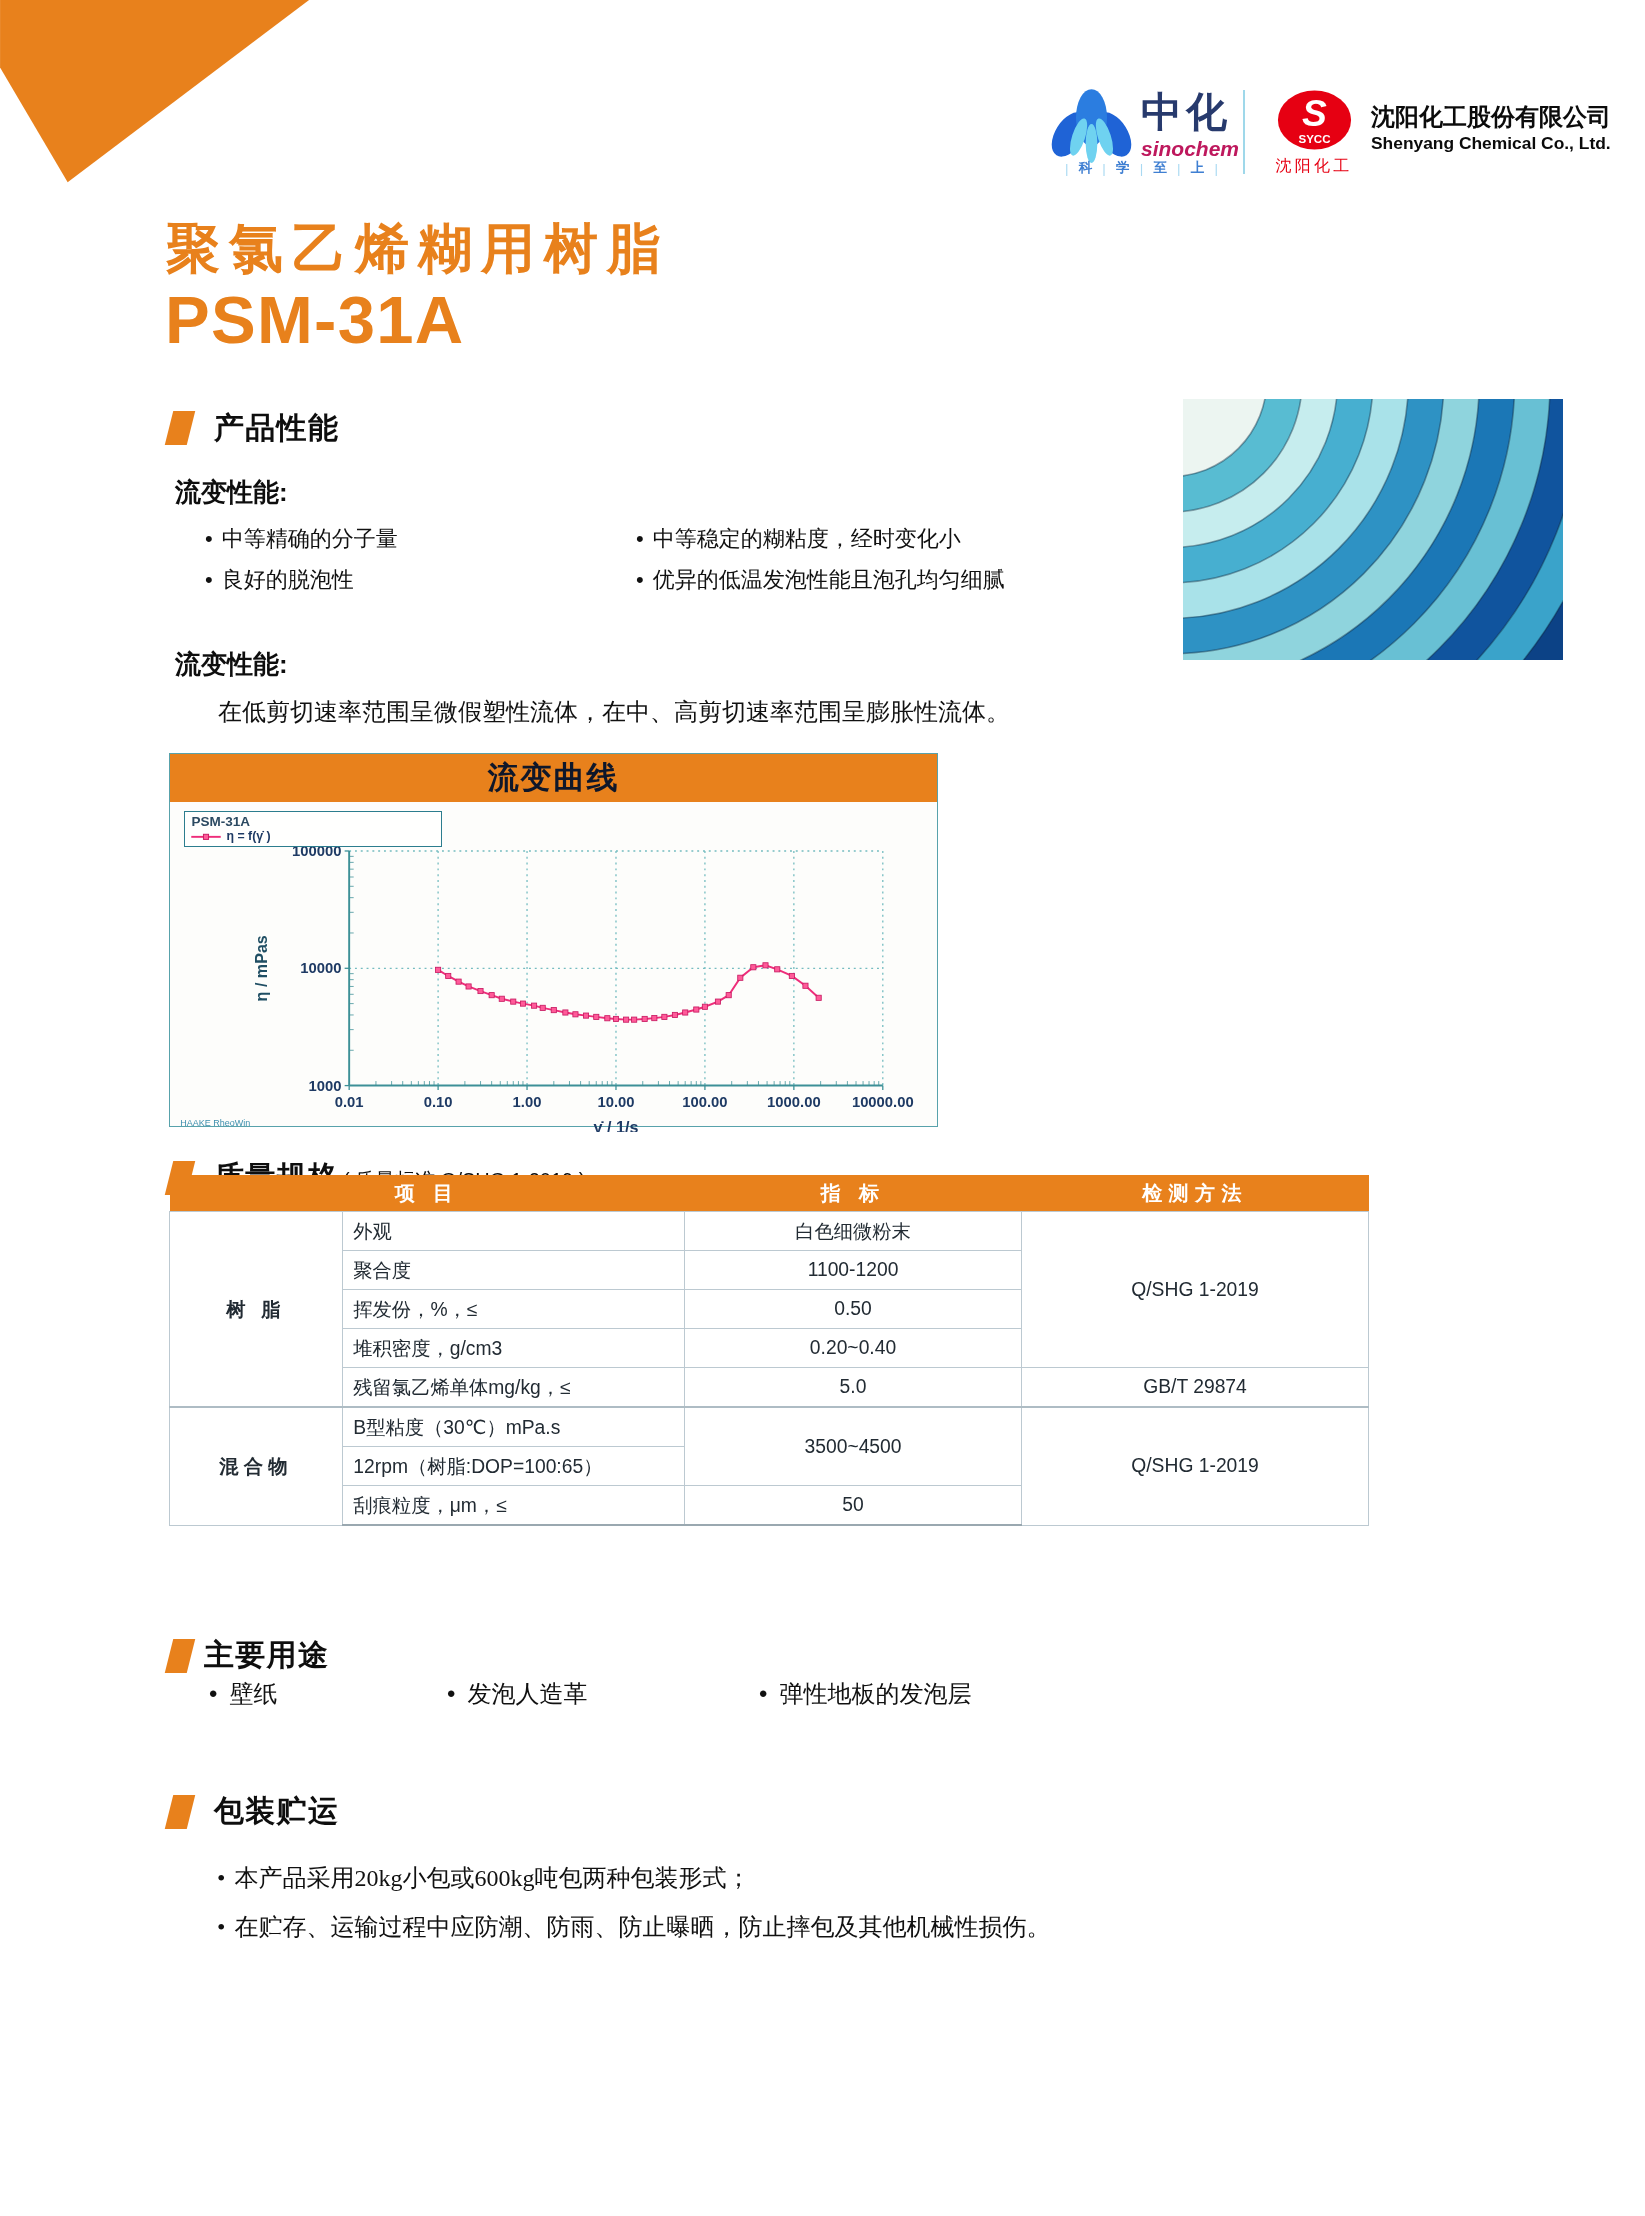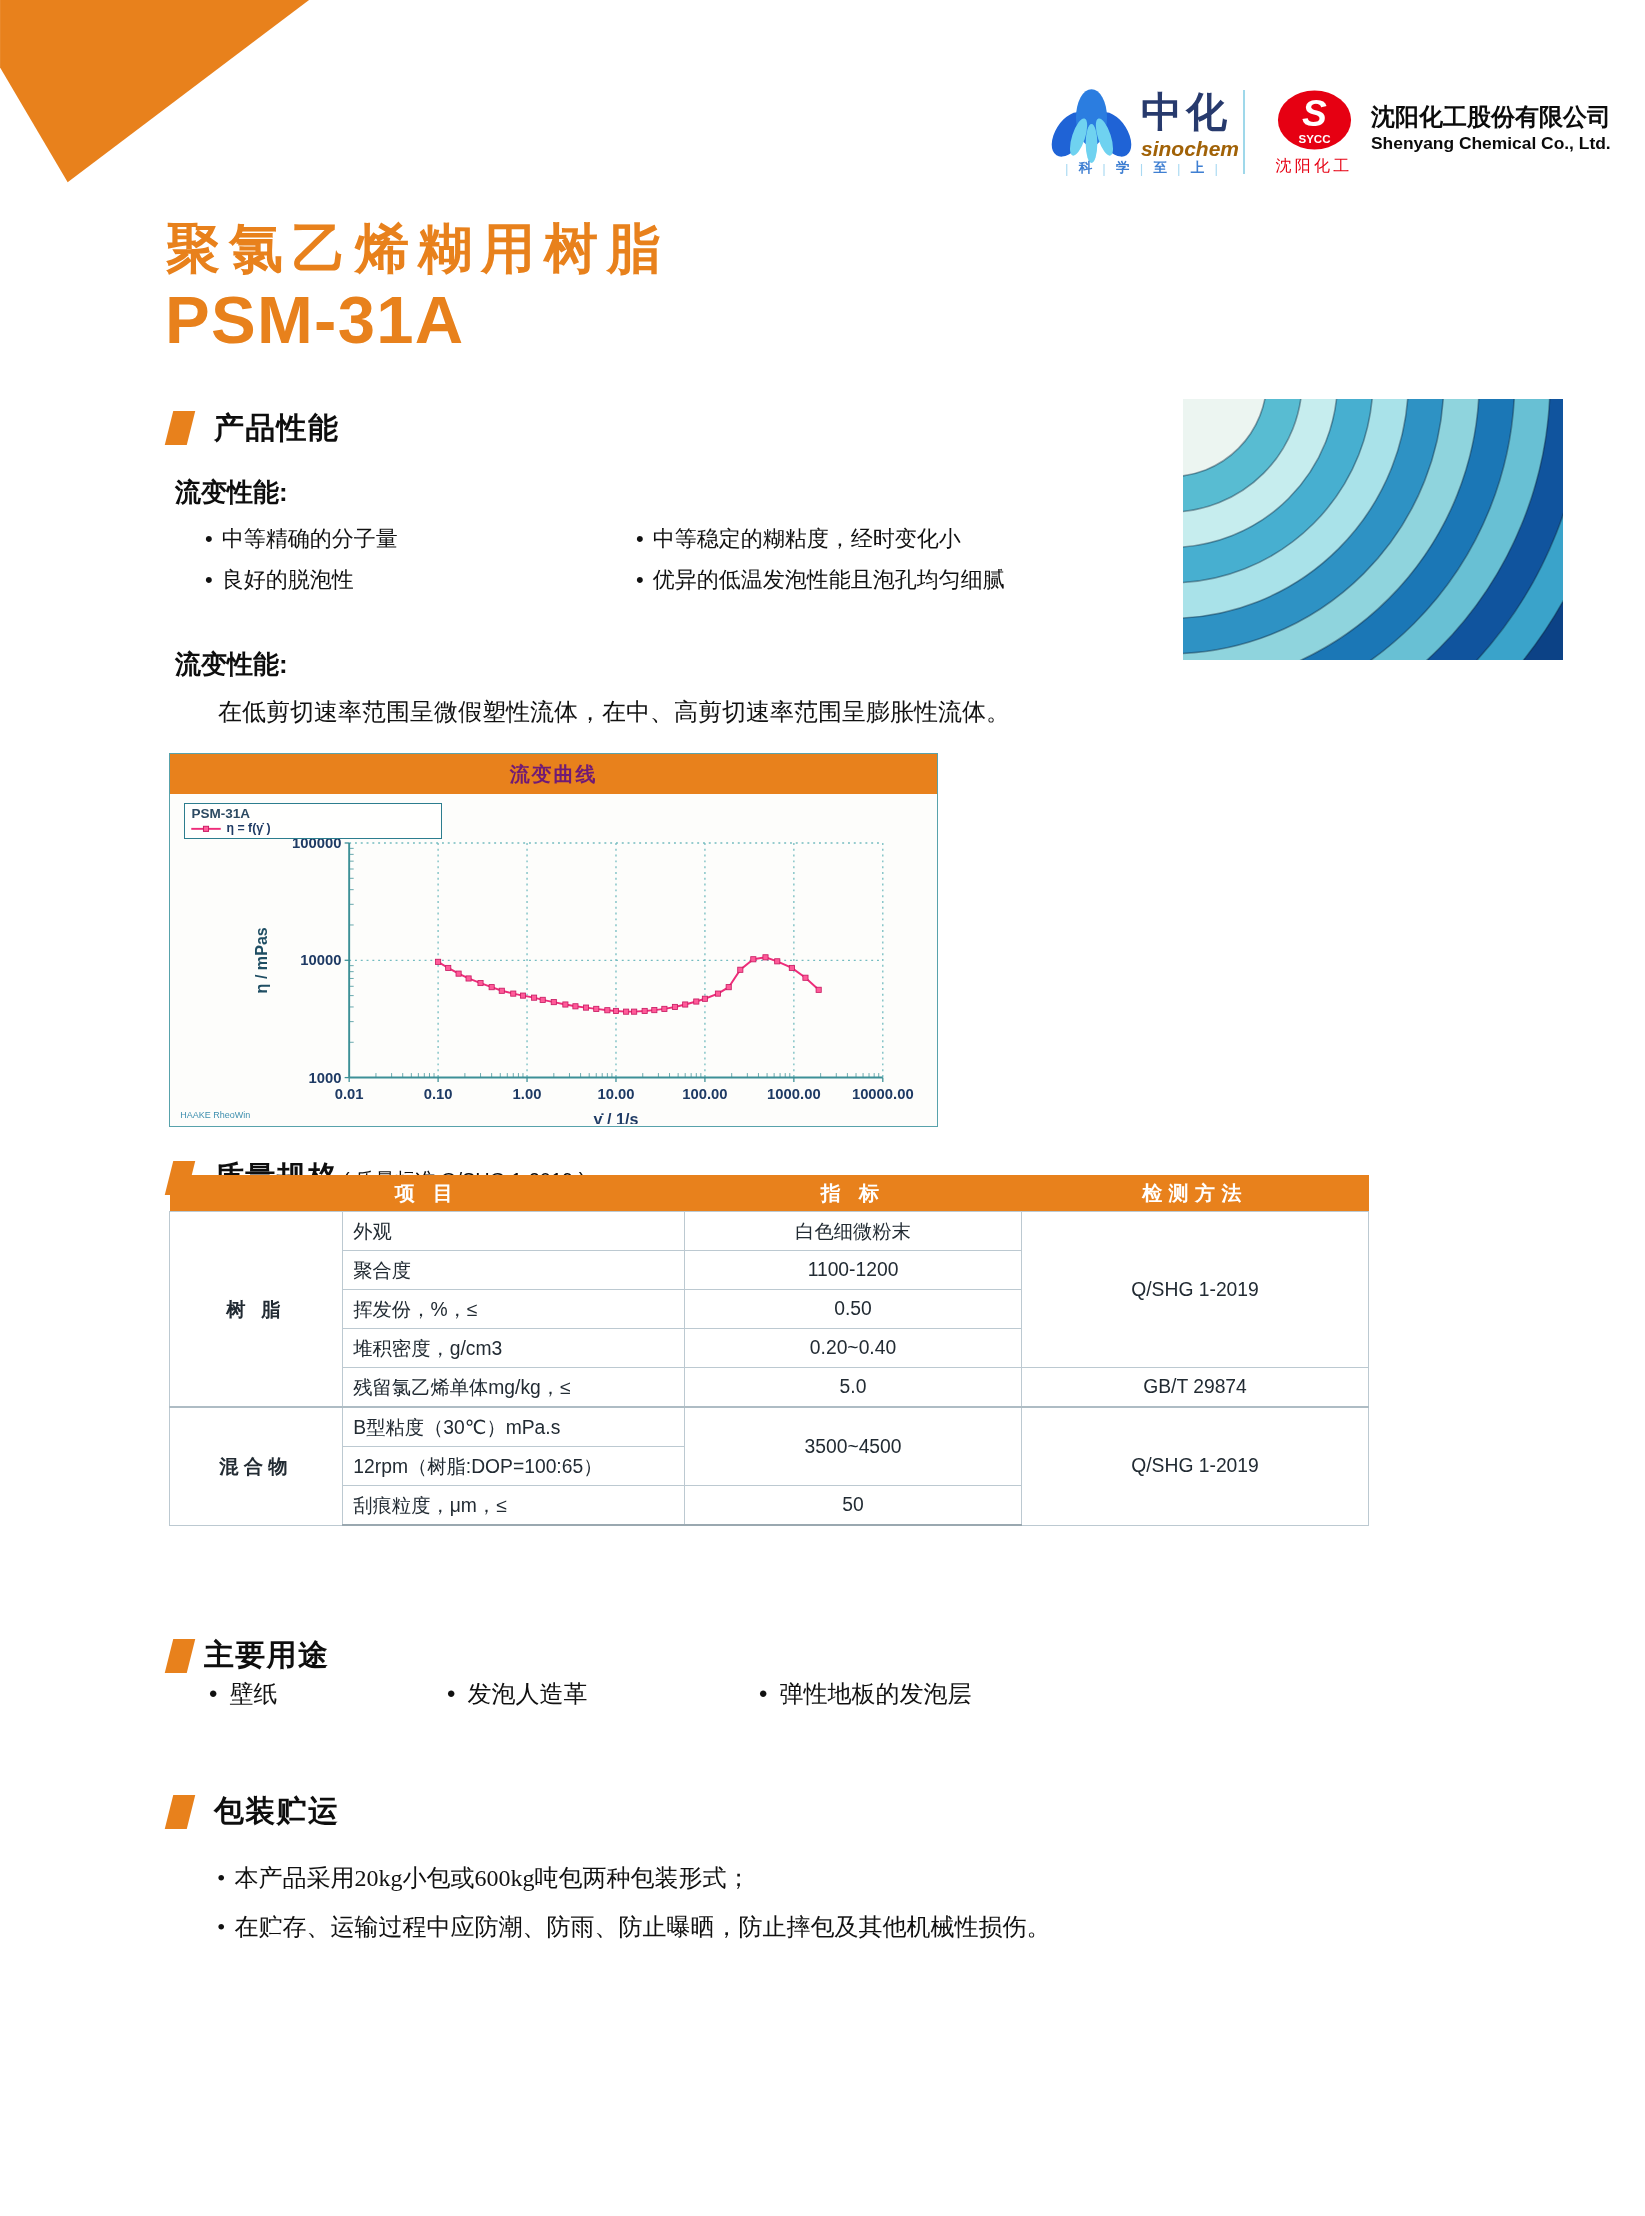--- a/index.html
+++ b/index.html
@@ -5,21 +5,21 @@
   html,body{margin:0;padding:0;background:#9a9a9a;}
   #page{position:relative;width:1645px;height:2216px;background:#ffffff;overflow:hidden;
         font-family:"Liberation Sans","DejaVu Sans",sans-serif;color:#1c242c;}
   .abs{position:absolute;}
 
   
   #corner-svg{position:absolute;left:0;top:0;}
 
   
   .logo-zh{font-size:41px;font-weight:bold;color:#273a6d;line-height:41px;letter-spacing:3.9px;}
-  .logo-en{font-size:21px;font-weight:bold;font-style:italic;color:#a16207;margin-top:3.9px;}
+  .logo-en{font-size:21px;font-weight:bold;font-style:italic;color:#be185d;margin-top:3.9px;}
   .tagline{display:flex;align-items:center;justify-content:space-between;width:153px;
            font-size:13.5px;font-weight:bold;color:#3f7fd2;}
   .tagline .sep{color:#a9d9f2;font-weight:normal;}
   .divider-v{width:1.9px;background:#9fd8ea;}
   .sycc-cn{font-size:16px;color:#e60012;letter-spacing:3.2px;margin-top:2.6px;text-align:center;}
   .company-zh{font-size:24px;font-weight:bold;color:#0b0b0b;letter-spacing:0px;line-height:27px;}
   .company-en{font-size:17.4px;font-weight:bold;color:#0b0b0b;margin-top:2.6px;letter-spacing:0px;}
 
   
   .doc-title1{font-size:54px;font-weight:bold;color:#e8811c;letter-spacing:9px;}
@@ -30,22 +30,22 @@
   .sec-title{font-size:30px;font-weight:bold;color:#0e0e0e;letter-spacing:1.3px;}
   .sec-subtitle{font-size:20px;font-weight:normal;color:#0e0e0e;margin-left:3.9px;}
   .sub-label{font-size:26px;font-weight:bold;color:#0e0e0e;}
 
   .feature{font-size:22px;color:#111;font-weight:500;white-space:nowrap;}
   .feature .dot,.use-item .dot,.pack-item .dot{margin-right:9px;}
   .body-serif{font-family:"Liberation Serif","DejaVu Serif",serif;font-size:24px;color:#111;white-space:nowrap;}
 
   
   #chart-card{left:169px;top:753px;width:769px;height:374px;border:1.9px solid #58a2ab;box-sizing:border-box;background:#fdfdfb;}
-  #chart-banner{height:40px;background:#e8811c;display:flex;align-items:center;justify-content:center;
-                color:#701a75;font-size:20px;font-weight:bold;letter-spacing:1.9px;}
+  #chart-banner{height:48px;background:#e8811c;display:flex;align-items:center;justify-content:center;
+                color:#0f172a;font-size:31px;font-weight:bold;letter-spacing:1.9px;}
   #chart-body{position:relative;width:100%;height:330px;}
   #legend-box{position:absolute;left:14px;top:9px;width:258px;height:36px;border:1.3px solid #2c7d8e;
               background:#fffffe;box-sizing:border-box;padding:1.9px 6.4px;}
   .legend-title{font-size:13.5px;font-weight:bold;color:#2c4a62;line-height:15.5px;}
   .legend-row{display:flex;align-items:center;gap:5.2px;font-size:12.3px;color:#1e3a64;font-weight:bold;line-height:14px;}
   #chart-footer{position:absolute;left:10.3px;bottom:3.9px;font-size:9px;color:#3e8fae;}
 
   
   #spec-table{left:169px;top:1175px;width:1198px;}
   table.spec{border-collapse:collapse;width:100%;table-layout:fixed;font-size:19.3px;color:#222b33;}

